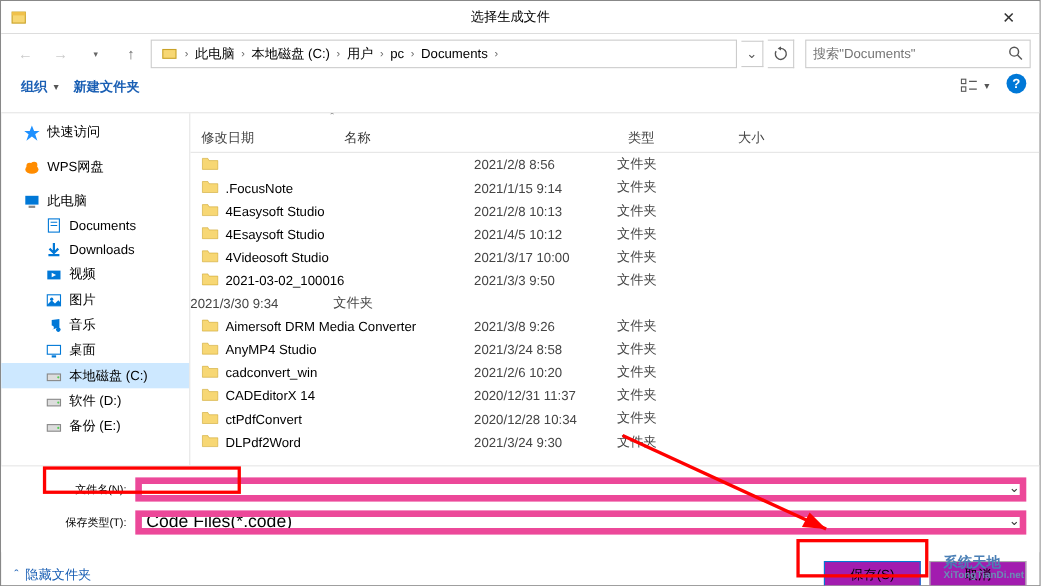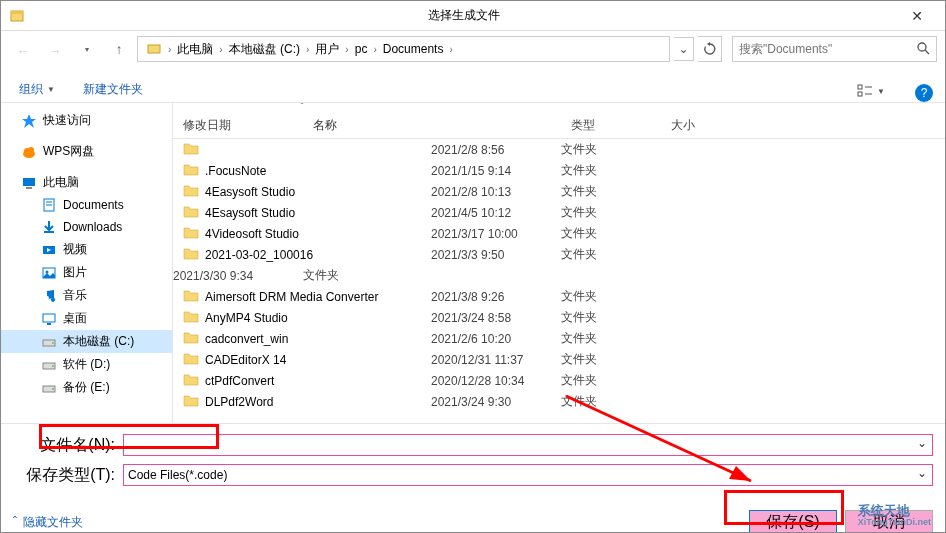--- a/index.html
+++ b/index.html
@@ -15,21 +15,21 @@
   .nav-btn:disabled { color: #ccc; }
   .breadcrumb { flex: 1; height: 26px; border: 1px solid #ccc; display: flex; align-items: center; padding: 0 4px; background: #fff; }
   .breadcrumb .seg { display: flex; align-items: center; gap: 2px; padding: 0 4px; cursor: pointer; }
   .breadcrumb .chev { color: #666; font-size: 10px; padding: 0 2px; }
   .bc-dropdown { width: 20px; height: 24px; display: flex; align-items: center; justify-content: center; border: 1px solid #ccc; border-left: none; color: #555; }
   .refresh-btn { width: 24px; height: 26px; border: 1px solid #ccc; border-left: none; background: #fff; display: flex; align-items: center; justify-content: center; cursor: pointer; }
   .searchbox { width: 205px; height: 26px; border: 1px solid #ccc; display: flex; align-items: center; padding: 0 6px; margin-left: 6px; background: #fff; }
   .searchbox input { border: none; outline: none; flex: 1; font-size: 12px; background: transparent; }
   .searchbox .sicon { color: #555; }
   
-  .toolbar { height: 36px; display: flex; align-items: flex-end; padding: 0 12px; gap: 16px; background: #fff; border-bottom: 1px solid #e5e5e5; }
+  .toolbar { height: 36px; display: flex; align-items: flex-start; padding: 0 12px; gap: 0; background: #fff; border-bottom: 1px solid #e5e5e5; font-weight: bold; }
   .toolbar .tb-item { display: flex; align-items: center; gap: 4px; cursor: pointer; padding: 4px 6px; color: #1a5fb4; }
   .toolbar .drop { font-size: 8px; color: #555; }
   .toolbar .spacer { flex: 1; }
   .toolbar .view-drop { display: flex; align-items: center; gap: 4px; color: #555; cursor: pointer; padding: 4px 6px; }
   .toolbar .help { width: 18px; height: 18px; border-radius: 50%; background: #0078d7; color: #fff; display: flex; align-items: center; justify-content: center; font-size: 12px; cursor: pointer; margin-left: 8px; }
   
   .content { display: flex; height: 320px; }
   
   .sidebar { width: 172px; border-right: 1px solid #e5e5e5; padding: 6px 0; overflow-y: auto; }
   .sidebar .node { display: flex; align-items: center; padding: 3px 8px 3px 20px; gap: 6px; cursor: pointer; font-size: 12px; }
@@ -45,30 +45,30 @@
   .row .c-name { display: flex; align-items: center; gap: 6px; padding-left: 10px; }
   .row .fic { width: 16px; height: 14px; }
   .col-name { width: 258px; overflow: hidden; white-space: nowrap; text-overflow: ellipsis; }
   .col-date { width: 130px; color: #444; }
   .col-type { width: 100px; color: #444; }
   .col-size { width: 80px; color: #444; }
   .sort-ind { font-size: 9px; color: #666; text-align: center; width: 258px; position: relative; top: -2px; }
   
   .bottom { padding: 10px 12px 8px 12px; border-top: 1px solid #e5e5e5; background: #fff; }
   .formrow { display: flex; align-items: center; margin-bottom: 8px; }
-  .formrow label { width: 110px; text-align: right; padding-right: 8px; font-size: 16px; }
+  .formrow label { width: 110px; text-align: right; padding-right: 8px; font-size: 10px; }
   .formrow .control { flex: 1; }
-  .formrow input.text, .formrow select { width: 100%; height: 22px; border: 1px solid #ec4899; padding: 0 4px; font-size: 12px; background: #fff; }
+  .formrow input.text, .formrow select { width: 100%; height: 22px; border: 6px solid #ec4899; padding: 0 4px; font-size: 16px; background: #fff; }
   .select-wrap { position: relative; }
   .select-wrap::after { content: "⌄"; position: absolute; right: 6px; top: 2px; font-size: 12px; color: #333; pointer-events: none; }
   
   .actions { display: flex; align-items: center; padding: 8px 12px 10px 12px; }
   .actions .hide { display: flex; align-items: center; gap: 6px; cursor: pointer; color: #1a5fb4; font-size: 12px; }
   .actions .spacer { flex: 1; }
-  .actions button { min-width: 88px; height: 24px; border: 1px solid #adadad; background: #f9a8d4; font-size: 16px; cursor: pointer; margin-left: 8px; }
+  .actions button { min-width: 88px; height: 24px; border: 1px solid #adadad; background: #a21caf; font-size: 12px; cursor: pointer; margin-left: 8px; }
   .actions button.primary { border: 1px solid #0078d4; }
   
   .highlight-red { position: absolute; border: 3px solid #ff0000; pointer-events: none; }
   .arrow-red { position: absolute; pointer-events: none; }
   .watermark { position: absolute; bottom: 4px; right: 14px; font-size: 13px; color: #4a7fb5; font-weight: bold; text-align: left; line-height: 1.1; pointer-events: none; }
   .watermark .sub { font-size: 9px; color: #6a8fb5; font-weight: bold; }
 </style>
 </head>
 <body>
 

